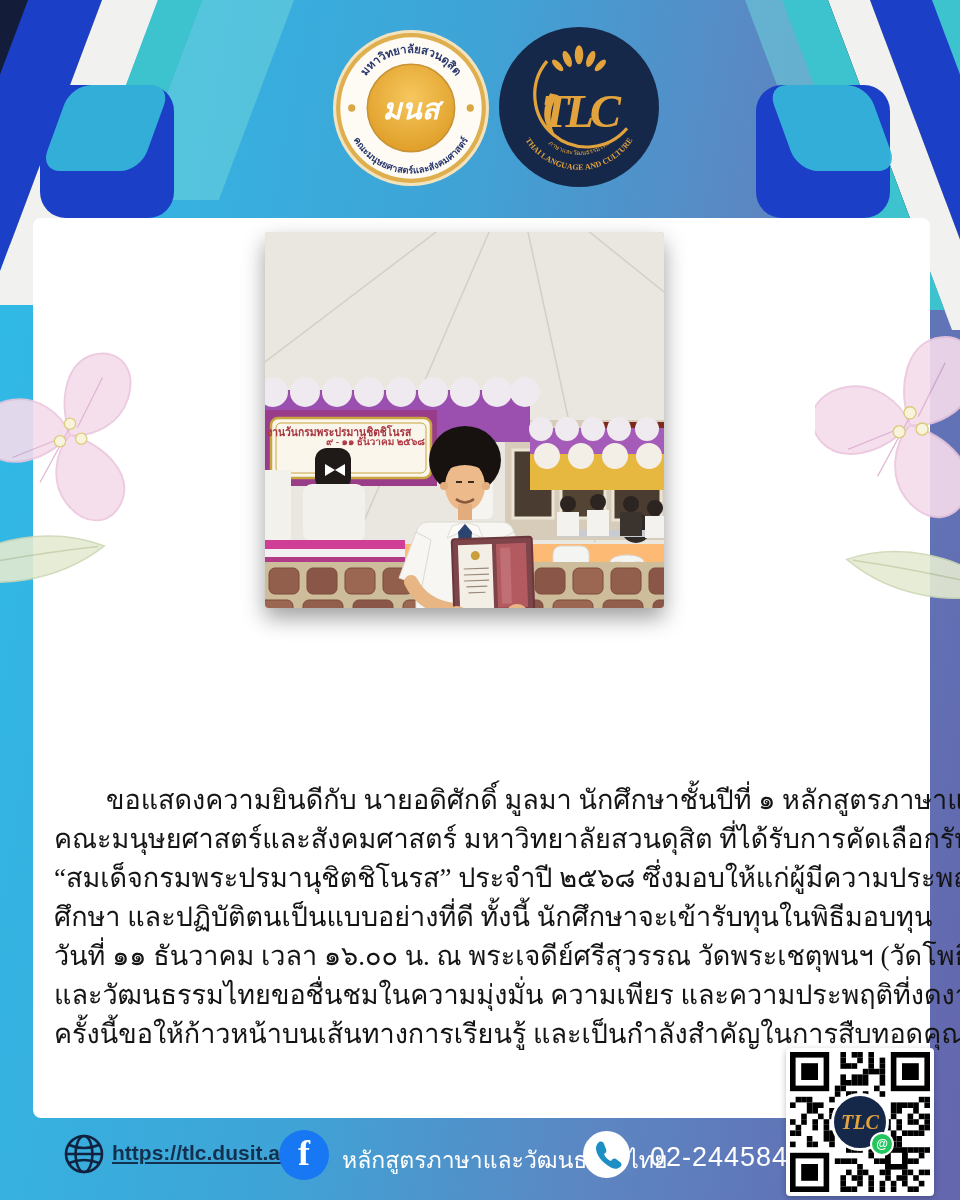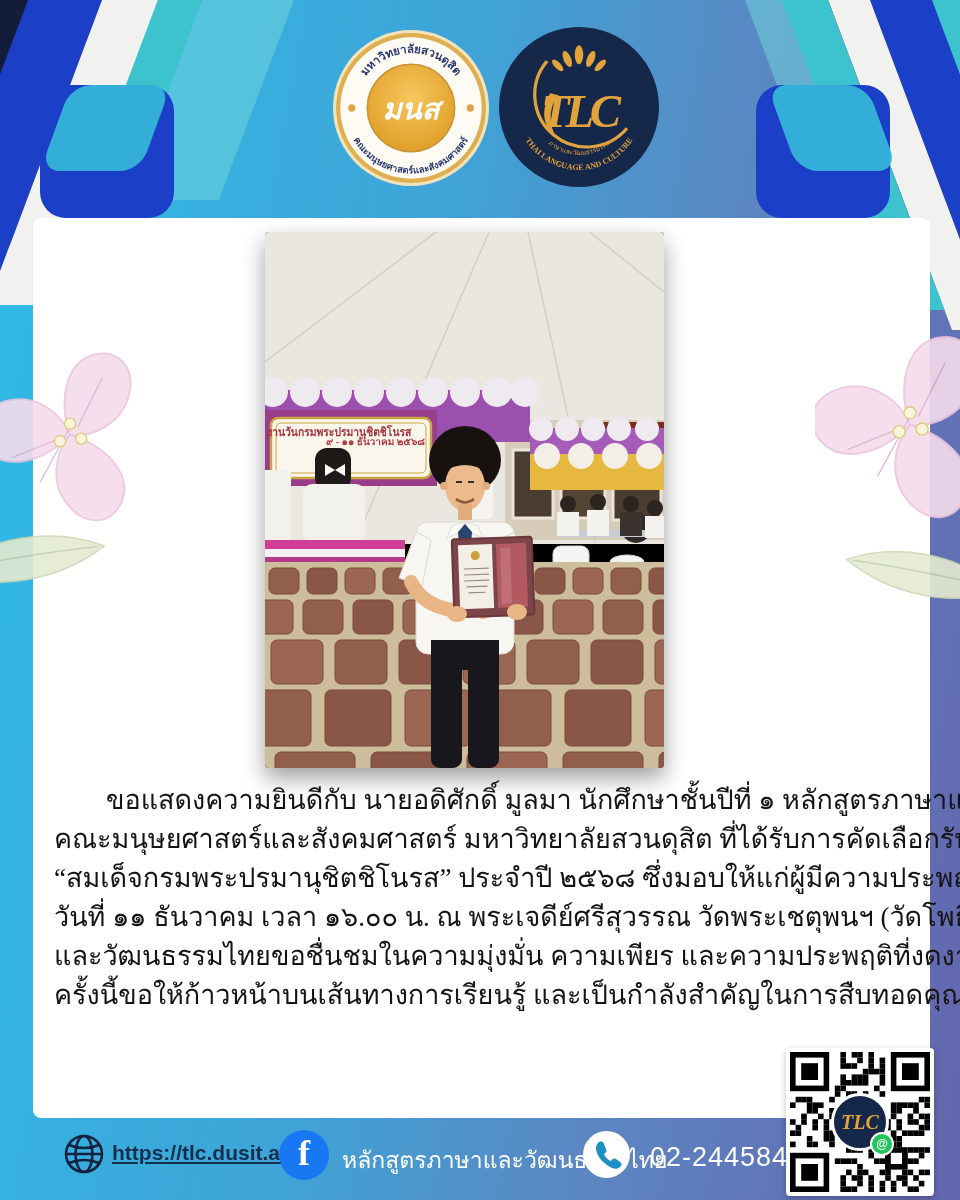--- a/index.html
+++ b/index.html
@@ -19,22 +19,22 @@
   
   .rsq{position:absolute;border-radius:24px;}
 
   
   .panel{left:33px;top:218px;width:897px;height:900px;background:#ffffff;border-radius:8px;}
 
   
   .logo{top:30px;}
 
   
-  .photo{left:265px;top:232px;width:399px;height:536px;border-radius:4px;overflow:hidden;
-         box-shadow:0 10px 22px rgba(0,0,0,.38);background:#000000;}
+  .photo{left:265px;top:232px;width:399px;height:376px;border-radius:4px;overflow:hidden;
+         box-shadow:0 10px 22px rgba(0,0,0,.38);background:#fdba74;}
   .ph-banner{position:absolute;left:2px;top:190px;width:168px;text-align:center;
              font-family:"Liberation Serif",serif;font-weight:bold;color:#a6333f;
              font-size:12px;white-space:nowrap;transform:scaleX(.86);transform-origin:0 0;}
   .ph-dates{position:absolute;left:10px;top:202px;width:150px;text-align:right;
             font-family:"Liberation Serif",serif;font-weight:bold;color:#b03a44;font-size:10px;}
 
   
   .article{left:54px;top:781px;width:856px;color:#141414;
            font-family:"Liberation Serif","DejaVu Serif",serif;font-size:27px;}
   .article .ln{height:39px;line-height:39px;text-align:justify;text-align-last:justify;white-space:nowrap;}
@@ -384,20 +384,21 @@
     </g>
   </svg>
   <div class="ph-banner">งานวันกรมพระปรมานุชิตชิโนรส</div>
   <div class="ph-dates">๙ - ๑๑ ธันวาคม ๒๕๖๘</div>
 </div>
 
 <div class="abs article">
   <div class="ln first just">ขอแสดงความยินดีกับ นายอดิศักดิ์ มูลมา นักศึกษาชั้นปีที่ ๑ หลักสูตรภาษาและวัฒนธรรมไทย</div>
   <div class="ln just">คณะมนุษยศาสตร์และสังคมศาสตร์ มหาวิทยาลัยสวนดุสิต ที่ได้รับการคัดเลือกรับทุนการศึกษา</div>
   <div class="ln just">“สมเด็จกรมพระปรมานุชิตชิโนรส” ประจำปี ๒๕๖๘ ซึ่งมอบให้แก่ผู้มีความประพฤติดี มีความตั้งใจ</div>
+  <div class="ln just">ศึกษา และปฏิบัติตนเป็นแบบอย่างที่ดี ทั้งนี้ นักศึกษาจะเข้ารับทุนในพิธีมอบทุน</div>
   <div class="ln just">วันที่ ๑๑ ธันวาคม เวลา ๑๖.๐๐ น. ณ พระเจดีย์ศรีสุวรรณ วัดพระเชตุพนฯ (วัดโพธิ์) หลักสูตรภาษา</div>
   <div class="ln just">และวัฒนธรรมไทยขอชื่นชมในความมุ่งมั่น ความเพียร และความประพฤติที่งดงามของนักศึกษาใน</div>
   <div class="ln just">ครั้งนี้ขอให้ก้าวหน้าบนเส้นทางการเรียนรู้ และเป็นกำลังสำคัญในการสืบทอดคุณค่าทางภาษาและ</div>
 </div>
 
 <svg class="abs" style="left:62px;top:1132px;" width="44" height="44" viewBox="0 0 44 44">
   <g fill="none" stroke="#10223f" stroke-width="2.6">
     <circle cx="22" cy="22" r="18"></circle>
     <ellipse cx="22" cy="22" rx="8.5" ry="18"></ellipse>
     <line x1="4" y1="22" x2="40" y2="22"></line>

